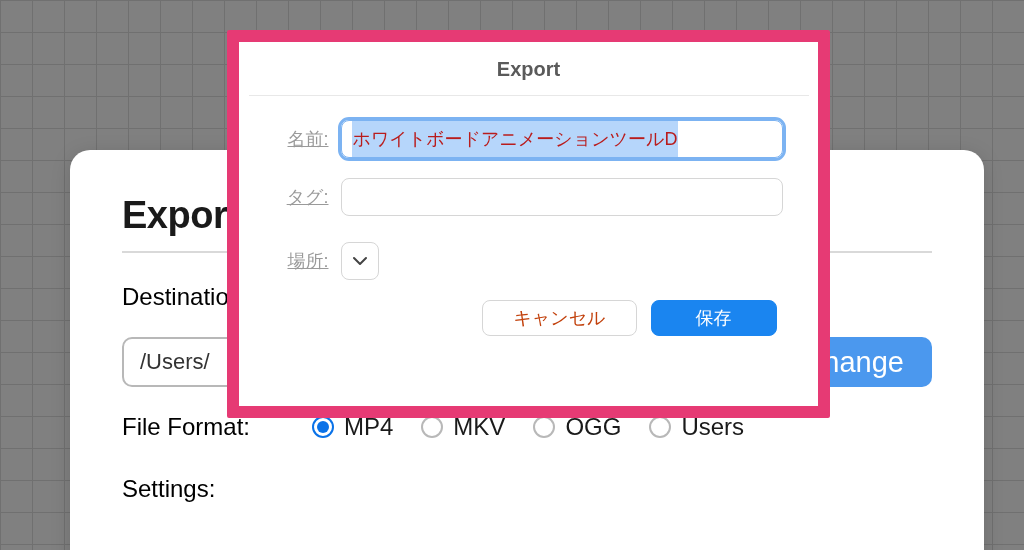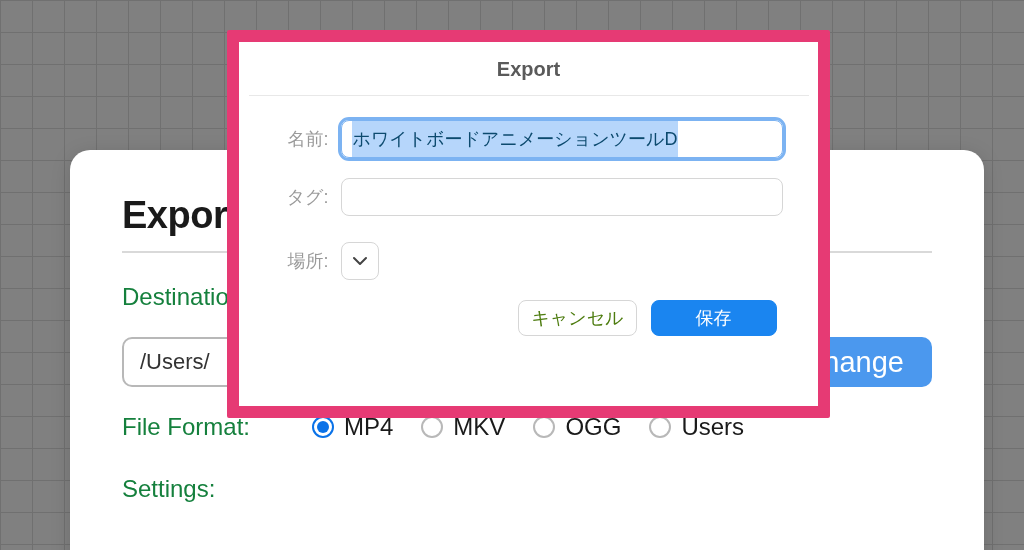--- a/index.html
+++ b/index.html
@@ -39,21 +39,21 @@
     }
     .divider {
       height: 2px;
       background: #d9d9d9;
       margin-top: 14px;
       margin-bottom: 30px;
     }
     .row { display: flex; align-items: center; margin-bottom: 26px; gap: 20px; }
     .row-label {
       font-size: 24px;
-      color: #15803d;
+      color: #000000;
       width: 150px;
       font-weight: 400;
     }
     .path-box {
       flex: 1;
       border: 2px solid #b8b8b8;
       border-radius: 10px;
       height: 50px;
       display: flex;
       align-items: center;
@@ -101,32 +101,32 @@
       text-align: center;
       padding: 16px 0 14px;
       border-bottom: 1px solid #e8e8e8;
     }
     .sheet-title {
       font-size: 20px; font-weight: 700; color: #5a5a5a;
     }
     .sheet-body { padding: 24px 26px 24px 26px; }
     .frow { display: flex; align-items: center; margin-bottom: 20px; gap: 12px; }
     .flabel {
-      width: 54px; text-align: right; font-size: 18px; color: #9a9a9a;
+      width: 54px; text-align: right; font-size: 18px; color: #9a9a9a; text-decoration: underline;
     }
     .finput {
       flex: 1; height: 38px; border: 1px solid #d6d6d6; border-radius: 8px;
       padding: 0 10px; font-size: 18px; background: #fff;
     }
     .finput.named {
       outline: 3px solid #7cb3f2; outline-offset: 0;
       border-color: #7cb3f2;
     }
     .finput.named .seltext {
-      background: #b6d6fb; color: #0c4a6e; padding: 0 1px;
+      background: #b6d6fb; color: #b91c1c; padding: 0 1px;
       display: inline-block; line-height: 36px;
     }
     .destgroup { display: flex; align-items: center; gap: 10px; flex: 1; }
     .destselect {
       flex: 1; height: 38px; border: 1px solid #d6d6d6; border-radius: 8px;
       display: flex; align-items: center; padding: 0 4px 0 8px; gap: 8px;
       font-size: 18px; color: #2a2a2a; justify-content: space-between;
     }
     .destselect .left { display: flex; align-items: center; gap: 8px; }
     .folder-icon {
@@ -144,22 +144,22 @@
     }
     .stepper::before { content: ""; border-left:4px solid transparent; border-right:4px solid transparent; border-bottom:5px solid #fff; }
     .stepper::after  { content: ""; border-left:4px solid transparent; border-right:4px solid transparent; border-top:5px solid #fff; }
     .expand {
       width: 38px; height: 38px; border: 1px solid #d6d6d6; border-radius: 8px;
       display: flex; align-items: center; justify-content: center; cursor: pointer;
     }
     .expand svg { width: 14px; height: 10px; }
     .actions { display: flex; justify-content: flex-end; gap: 14px; margin-top: 8px; padding-right: 6px; }
     .mbtn {
-      height: 36px; padding: 0 12px; border-radius: 8px; font-size: 18px;
-      border: 1px solid #d6d6d6; background: #fff; color: #4d7c0f; cursor: pointer;
+      height: 36px; padding: 0 30px; border-radius: 8px; font-size: 18px;
+      border: 1px solid #d6d6d6; background: #fff; color: #c2410c; cursor: pointer;
     }
     .mbtn.primary {
       background: #1a85f0; color: #fff; border-color: #1a85f0; padding: 0 44px;
       font-weight: 500;
     }
   </style>
 </head>
 <body>
 
 <div class="grid-bg"></div>

